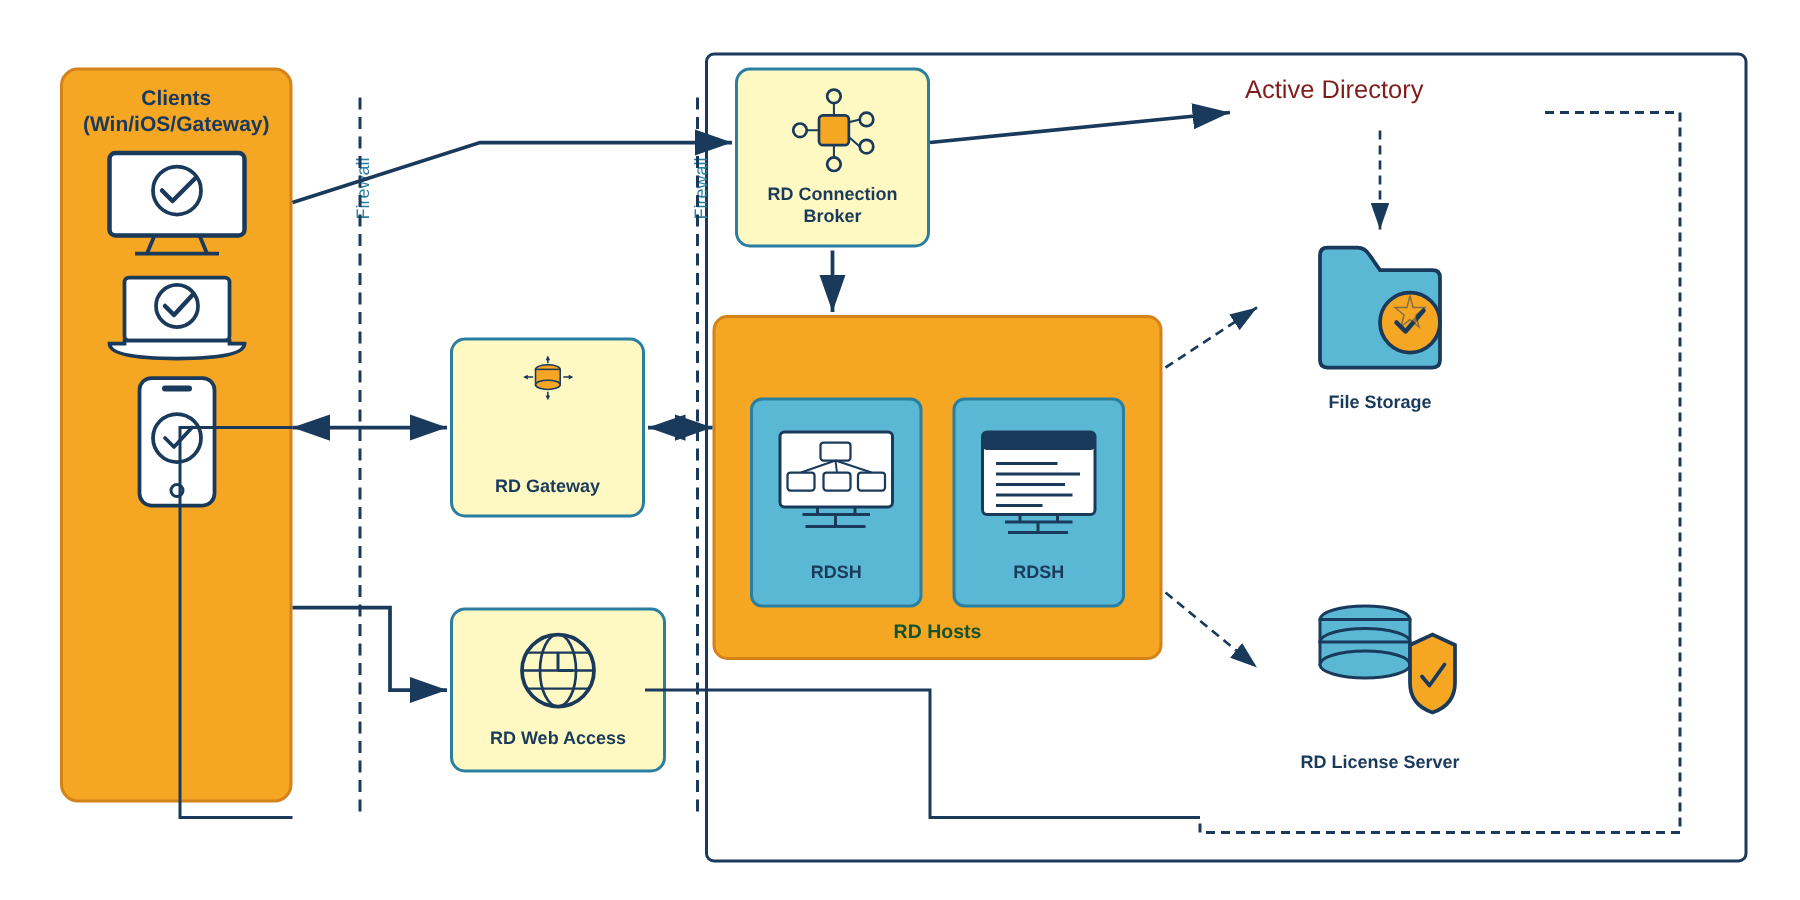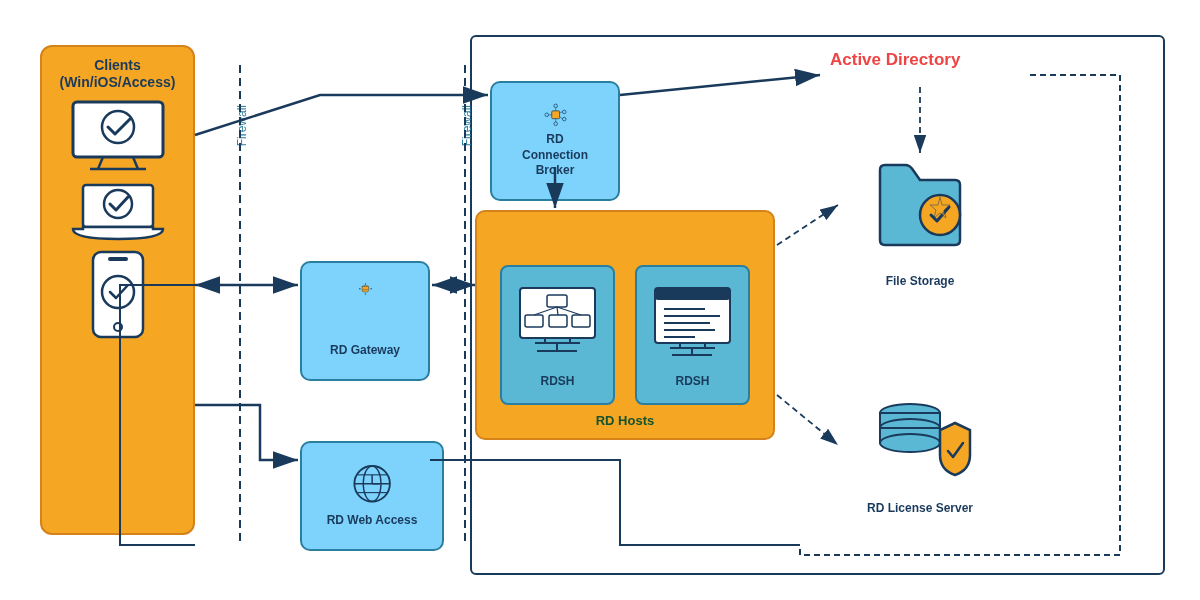--- a/index.html
+++ b/index.html
@@ -49,29 +49,28 @@
       width: 110px;
       height: 80px;
       display: flex;
       align-items: center;
       justify-content: center;
     }
 
     
     .component-box {
       position: absolute;
-      background: #7dd3fc;
+      background: #fef9c3;
       border: 2.5px solid #2a7fa0;
       border-radius: 10px;
       display: flex;
       flex-direction: column;
       align-items: center;
       justify-content: center;
-      padding: 20px;
-      margin-top: 36px;
+      padding: 10px;
     }
     .component-label {
       font-size: 12px;
       color: #1a3a5c;
       font-weight: bold;
       text-align: center;
       margin-top: 6px;
       line-height: 1.3;
     }
 
@@ -148,39 +147,39 @@
       color: #14532d;
       text-align: center;
     }
 
     
     .active-dir-label {
       position: absolute;
       left: 810px;
       top: 35px;
       font-size: 17px;
-      font-weight: bold;
-      color: #ef4444;
+      font-weight: normal;
+      color: #7f1d1d;
     }
 
     
     .file-storage-area {
       position: absolute;
       left: 820px;
       top: 140px;
       width: 160px;
       display: flex;
       flex-direction: column;
       align-items: center;
     }
     .file-storage-label {
       font-size: 12px;
       font-weight: bold;
       color: #1a3a5c;
-      margin-top: 24px;
+      margin-top: 11px;
     }
 
     
     .rd-license-area {
       position: absolute;
       left: 820px;
       top: 380px;
       width: 160px;
       display: flex;
       flex-direction: column;
@@ -239,21 +238,21 @@
 
 <div class="diagram-container">
 
   <div class="ad-border"></div>
 
   <div class="active-dir-label">Active Directory</div>
 
   <div class="clients-box">
     <div class="clients-title">
       <span>Clients</span><br>
-      <span>(Win/iOS/Access)</span>
+      <span>(Win/iOS/Gateway)</span>
     </div>
 
     <div class="device-icon">
       <svg width="100" height="75" viewBox="0 0 100 75">
         <rect x="5" y="5" width="90" height="55" rx="4" fill="#fff" stroke="#1a3a5c" stroke-width="3"></rect>
         <line x1="35" y1="60" x2="30" y2="72" stroke="#1a3a5c" stroke-width="2.5"></line>
         <line x1="65" y1="60" x2="70" y2="72" stroke="#1a3a5c" stroke-width="2.5"></line>
         <line x1="22" y1="72" x2="78" y2="72" stroke="#1a3a5c" stroke-width="2.5"></line>
         <circle cx="50" cy="30" r="16" fill="none" stroke="#1a3a5c" stroke-width="2.5"></circle>
         <polyline points="40,30 47,37 62,22" fill="none" stroke="#1a3a5c" stroke-width="3" stroke-linecap="round" stroke-linejoin="round"></polyline>

